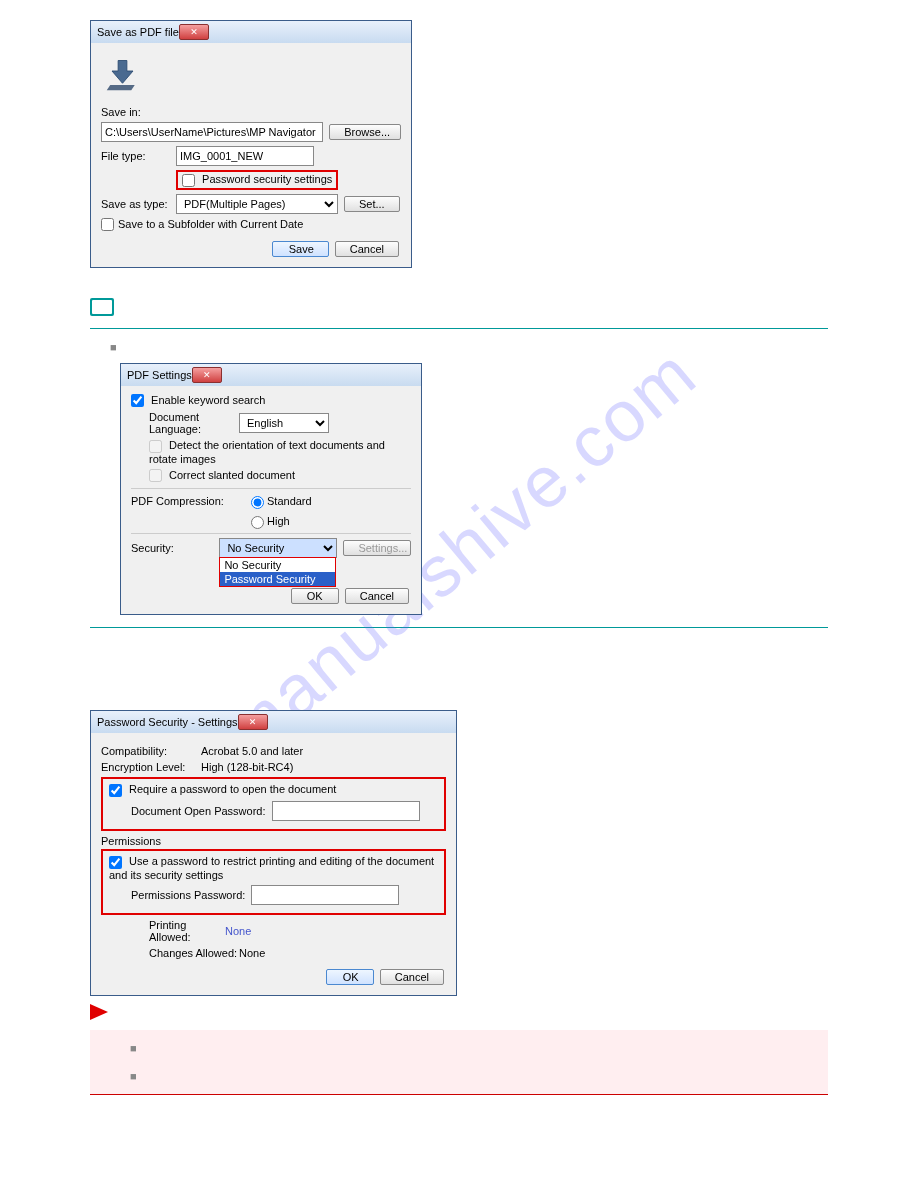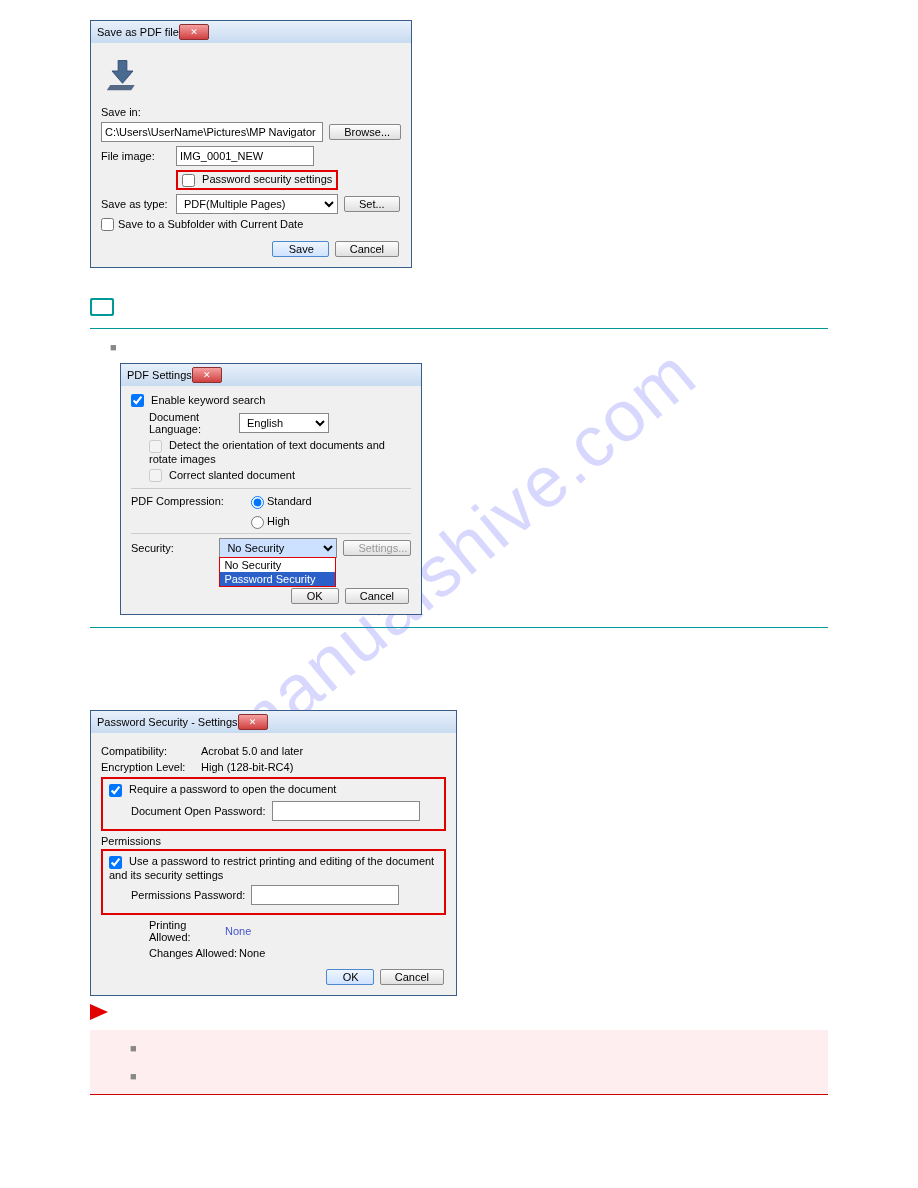--- a/index.html
+++ b/index.html
@@ -187,21 +187,21 @@
             <path d="M6 32 L34 32 L30 38 L2 38 Z" fill="#556a85"></path>
           </svg>
       </span>
     </div>
     <div>Save in:</div>
     <div class="field-row">
       <input type="text" style="width: 235px;" value="C:\Users\UserName\Pictures\MP Navigator EX\2009_01_01">
       <button class="btn" style="margin-left:6px">Browse...</button>
     </div>
     <div class="field-row">
-      <span class="field-label">File image:</span>
+      <span class="field-label">File type:</span>
       <input type="text" style="width: 130px;" value="IMG_0001_NEW">
     </div>
     <div class="field-row" style="margin-left:75px">
       <span class="red-box" style="padding:1px 4px;">
         <input type="checkbox" style="">
         <span>Password security settings</span>
       </span>
     </div>
     <div class="field-row">
       <span class="field-label">Save as  type:</span>

